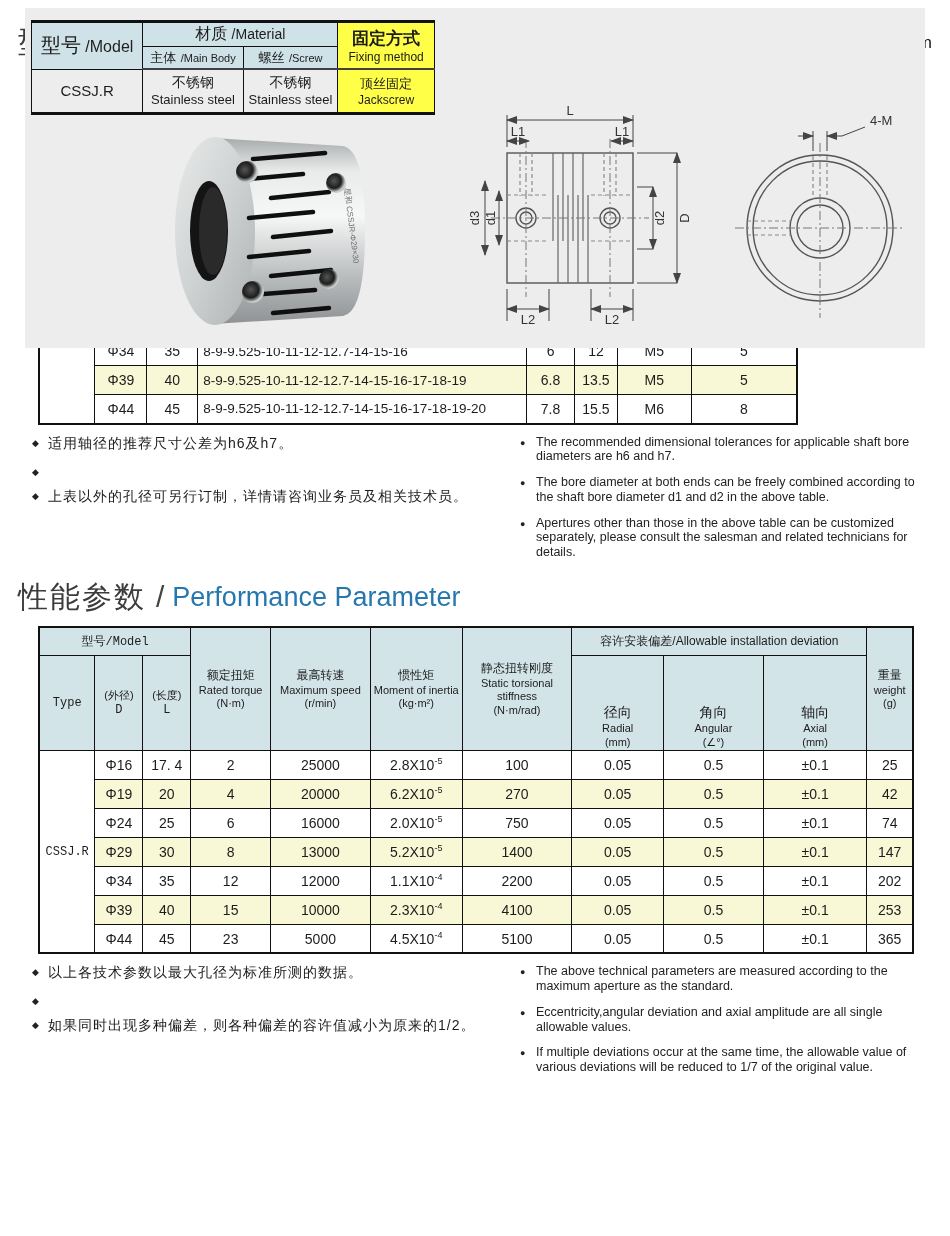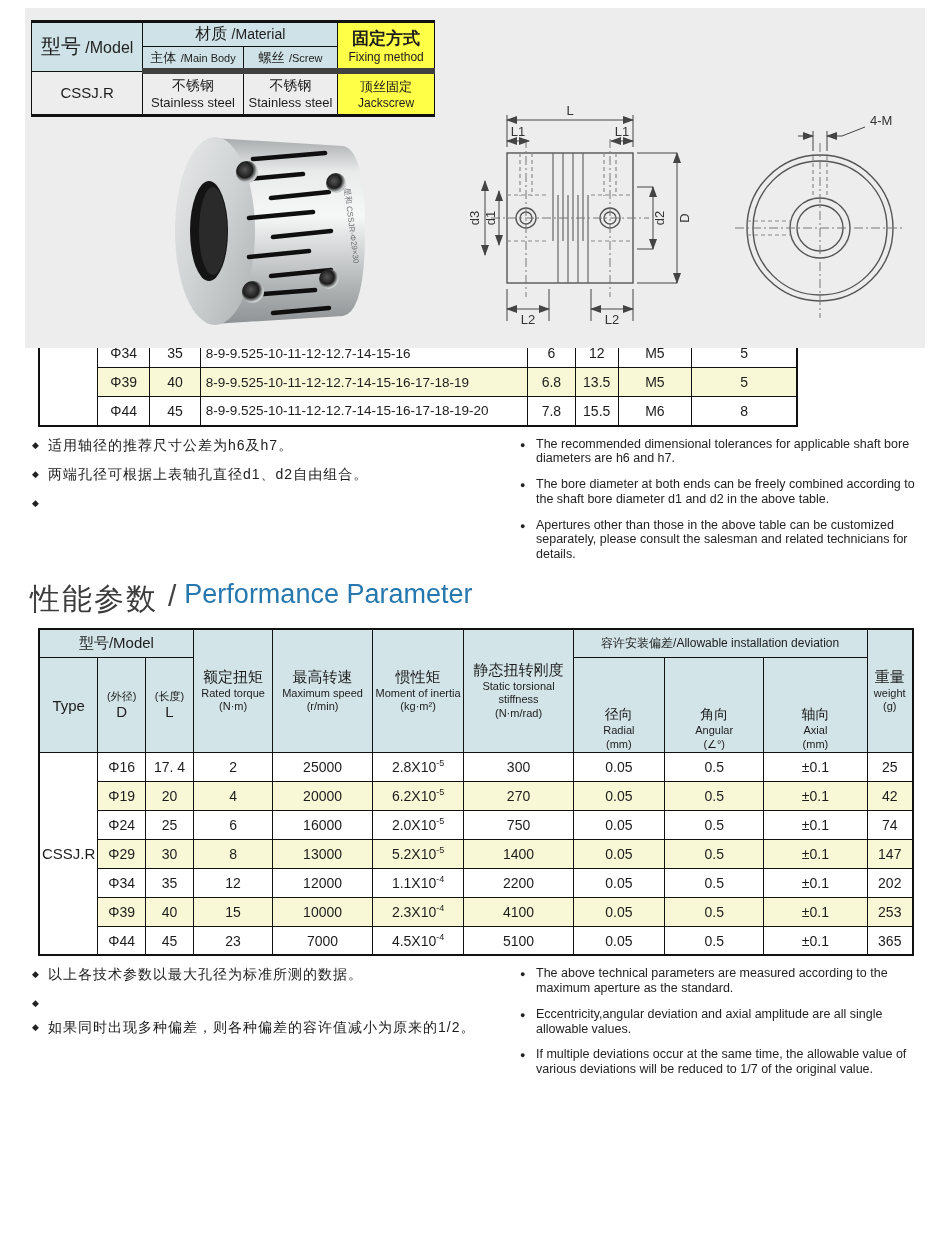--- a/index.html
+++ b/index.html
@@ -9,54 +9,54 @@
   
   .top-panel{position:absolute;left:25px;top:8px;width:900px;height:340px;background:#ecedec;}
 
   table{border-collapse:collapse;}
   
   .spec{position:absolute;left:6px;top:12px;width:404px;background:#ecedec;
         border-top:3px solid #111;border-bottom:3px solid #111;}
   .spec td{border:1px solid #111;text-align:center;vertical-align:middle;padding:1px 4px;}
   .spec .hdr{background:#cfe2e7;}
   .spec .yellow{background:#ffff47;}
-  .spec .sep{border-bottom:6px solid #404040;}
+  .spec .sep{border-bottom:2px solid #404040;}
   .zh20{font-size:20px;} .en16{font-size:16px;color:#222;}
   .zh16{font-size:16px;} .en14{font-size:14px;}
   .zh13{font-size:13px;} .en11{font-size:11px;}
   .zh17b{font-size:17px;font-weight:bold;} .en12{font-size:12px;}
   .d14{font-size:14px;text-align:center;} .d13{font-size:13px;} .d15{font-size:15px;}
 
   .photo{position:absolute;left:128px;top:118px;}
   .draw-side{position:absolute;left:420px;top:95px;}
   .draw-front{position:absolute;left:690px;top:95px;}
   .dim{stroke:#444;stroke-width:1;fill:none;}
   .cl{stroke:#777;stroke-width:1;fill:none;stroke-dasharray:9 3 2 3;}
   .dsh{stroke:#8a8a8a;stroke-width:1.2;fill:none;stroke-dasharray:4 3;}
   .oln{stroke:#555;stroke-width:1.4;fill:none;}
   .dimtxt{font-size:13px;fill:#333;font-family:"Liberation Sans",sans-serif;}
 
   
-  .sec-title{display:flex;align-items:flex-start;padding:0 30px;margin-top:22px;}
+  .sec-title{display:flex;align-items:center;padding:0 18px;margin-top:22px;}
   .t-zh{font-size:30px;color:#3c3c3c;letter-spacing:2px;}
   .t-sep{font-size:30px;color:#444;margin:0 8px 0 10px;}
   .t-en{font-size:27px;color:#2577ae;}
   .unit{margin-left:auto;font-size:17px;color:#111;}
 
   
   .grid{margin-left:38px;border:2px solid #111;background:#fff;}
   .grid th,.grid td{border:1px solid #111;text-align:center;vertical-align:middle;
                     font-weight:normal;padding:0 2px;}
   .grid th{background:#d3e4e9;}
   .size{width:760px;margin-top:8px;}
   .perf{width:876px;margin-top:8px;}
   .grid .r{height:29px;font-size:14px;}
   .grid tr.ylw td{background:#f8f8d6;}
   .grid td.left{text-align:left;padding-left:5px;font-size:13.5px;}
-  .h15{font-size:15px;} .h14{font-size:14px;margin-top:48px;}
+  .h15{font-size:12px;font-family:Liberation Mono, monospace;} .h14{font-size:14px;margin-top:48px;}
   .small{font-size:11px;line-height:1.25;}
   .hrow1{height:27px;} .hrow2{height:55px;}
   .phrow1{height:29px;} .phrow2{height:58px;}
   sup{font-size:9px;}
 
   
   .notes{display:flex;padding:10px 20px 0 32px;gap:18px;}
   .notes-zh{width:470px;}
   .notes-en{width:408px;}
   .note{display:flex;margin-bottom:11px;}
@@ -371,24 +371,24 @@
     </table>
 
   <div class="notes">
     <div class="notes-zh">
       <div class="note">
           <span class="blt">◆</span>
           <span>适用轴径的推荐尺寸公差为h6及h7。</span>
         </div>
       <div class="note">
           <span class="blt">◆</span>
-          <span>两端孔径可根据上表轴孔直径d1、d2自由组合。</span>
         </div>
       <div class="note">
           <span class="blt">◆</span>
+          <span>上表以外的孔径可另行订制，详情请咨询业务员及相关技术员。</span>
         </div>
     </div>
     <div class="notes-en">
       <div class="note">
           <span class="blt">●</span>
           <span>The recommended dimensional tolerances for applicable shaft bore diameters are h6 and h7.</span>
         </div>
       <div class="note">
           <span class="blt">●</span>
           <span>The bore diameter at both ends can be freely combined according to the shaft bore diameter d1 and d2 in the above table.</span>
@@ -476,21 +476,21 @@
         <div class="small">(mm)</div>
       </th>
     </tr>
     <tr class="r">
       <td rowspan="7" class="h15">CSSJ.R</td>
       <td>Φ16</td>
           <td>17. 4</td>
       <td>2</td>
           <td>25000</td>
       <td><span>2.8X10</span><sup>-5</sup></td>
-      <td>300</td>
+      <td>100</td>
           <td>0.05</td>
       <td>0.5</td>
           <td>±0.1</td>
       <td>25</td>
     </tr>
     <tr class="r ylw">
       <td>Φ19</td>
           <td>20</td>
       <td>4</td>
           <td>20000</td>
@@ -546,21 +546,21 @@
       <td>4100</td>
           <td>0.05</td>
       <td>0.5</td>
           <td>±0.1</td>
       <td>253</td>
     </tr>
     <tr class="r">
       <td>Φ44</td>
           <td>45</td>
       <td>23</td>
-          <td>7000</td>
+          <td>5000</td>
       <td><span>4.5X10</span><sup>-4</sup></td>
       <td>5100</td>
           <td>0.05</td>
       <td>0.5</td>
           <td>±0.1</td>
       <td>365</td>
     </tr>
   </tbody>
     </table>
 

